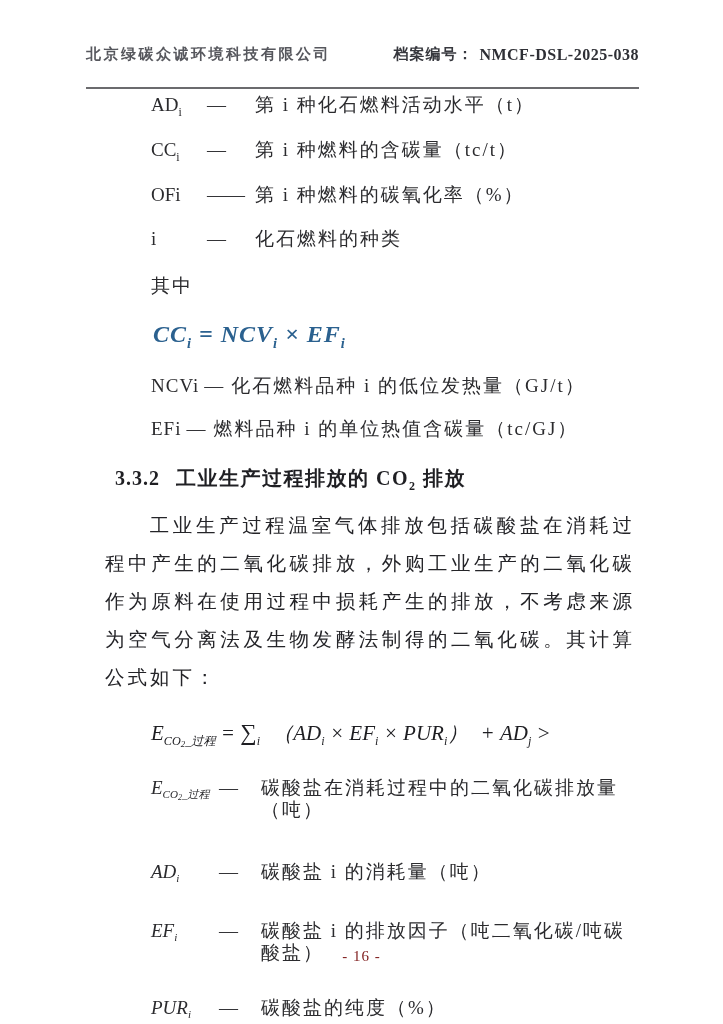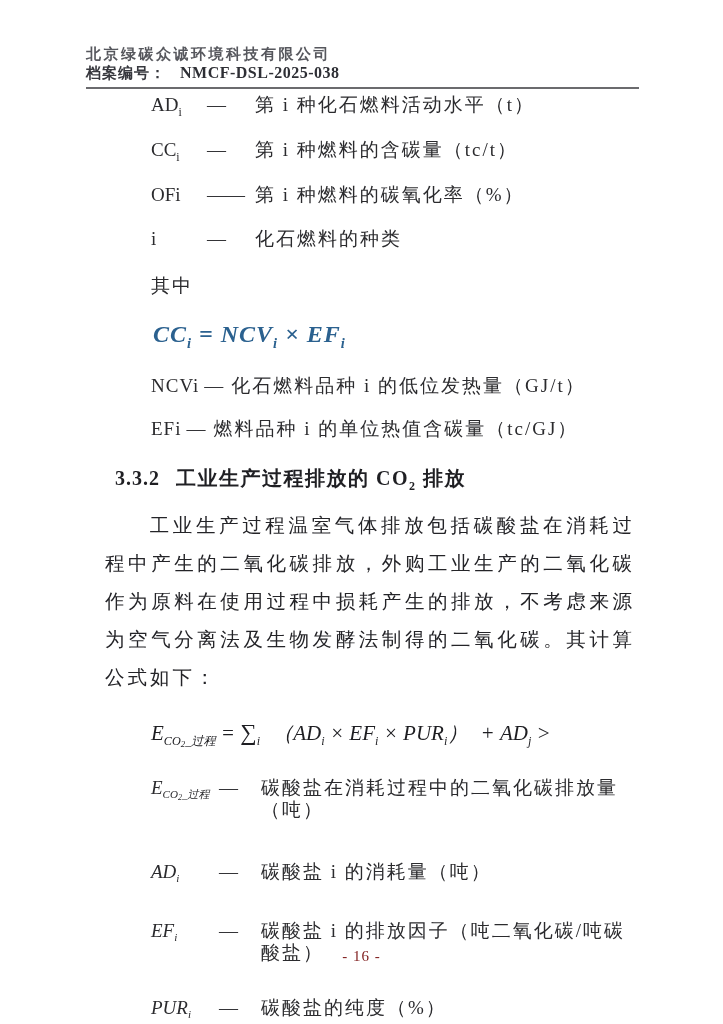--- a/index.html
+++ b/index.html
@@ -10,28 +10,27 @@
     color:#2b2b2e;
     position:relative;
     overflow:hidden;
   }
   .page{position:absolute;inset:0;background:#ffffff;}
 
   
   .header{
     position:absolute;left:86px;right:84px;top:45px;
     display:flex;justify-content:space-between;align-items:baseline;
-    padding-bottom:4px;
+    padding-bottom:23px;
     border-bottom:2px solid #6b6b6e;
-    flex-direction:column;
   }
   .header .company{
     font-size:15px;color:#56575d;letter-spacing:2.5px;font-weight:600;
   }
-  .header .right{display:flex;align-items:flex-start;gap:14px;}
+  .header .right{display:flex;align-items:center;gap:6px;}
   .header .archive-label{font-size:15px;color:#37383e;font-weight:bold;letter-spacing:1px;}
   .header .archive-number{font-size:16px;color:#2e2f35;font-weight:bold;letter-spacing:.5px;}
 
   
   .content{position:absolute;left:105px;top:88px;width:530px;}
 
   
   .defrow{
     display:flex;align-items:baseline;
     font-size:19px;line-height:21px;margin-bottom:16px;

